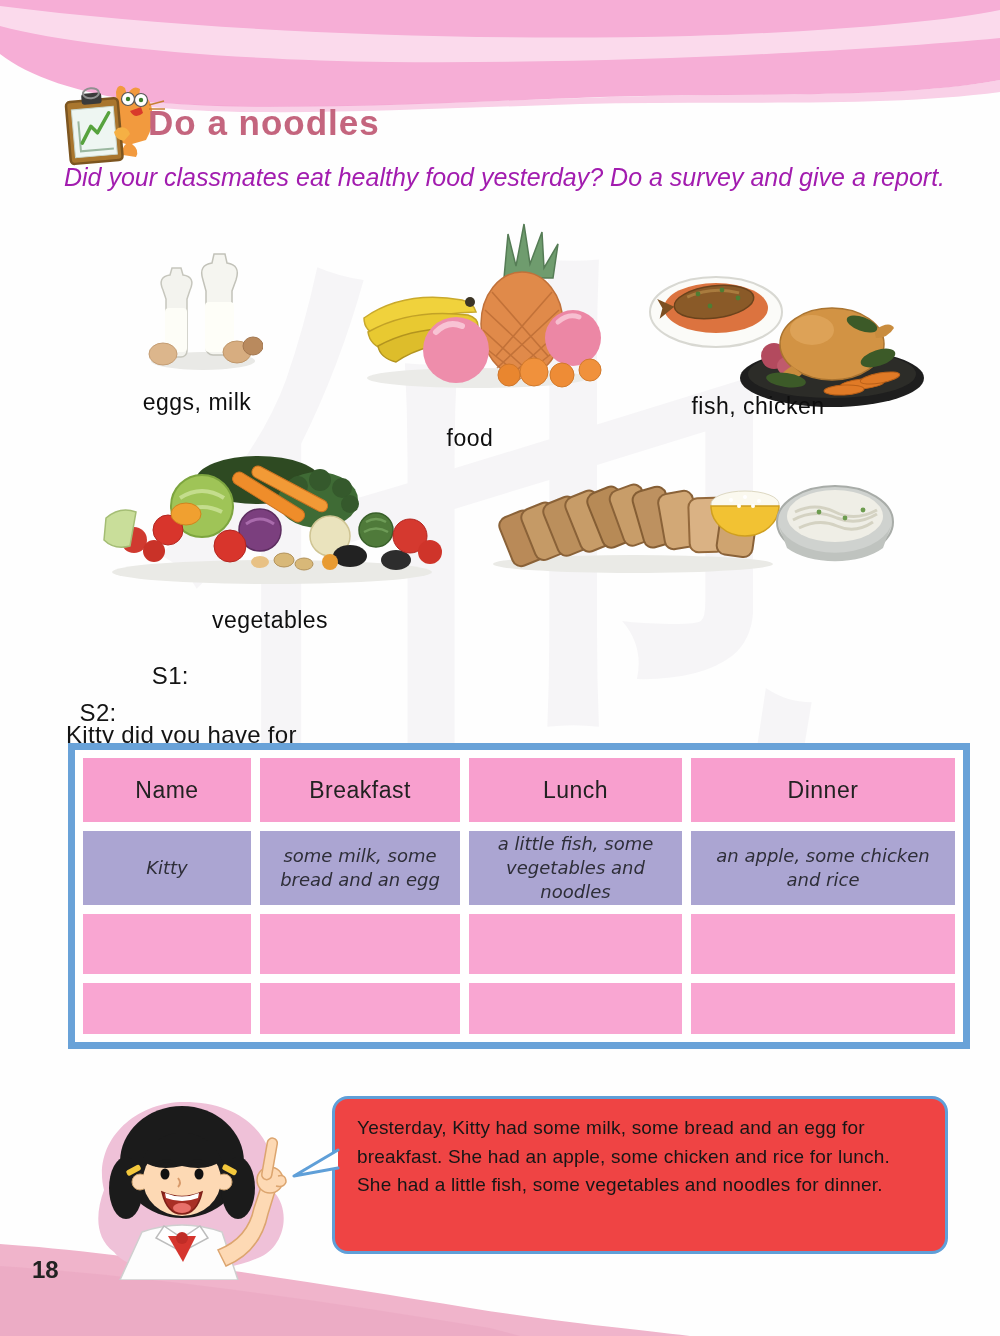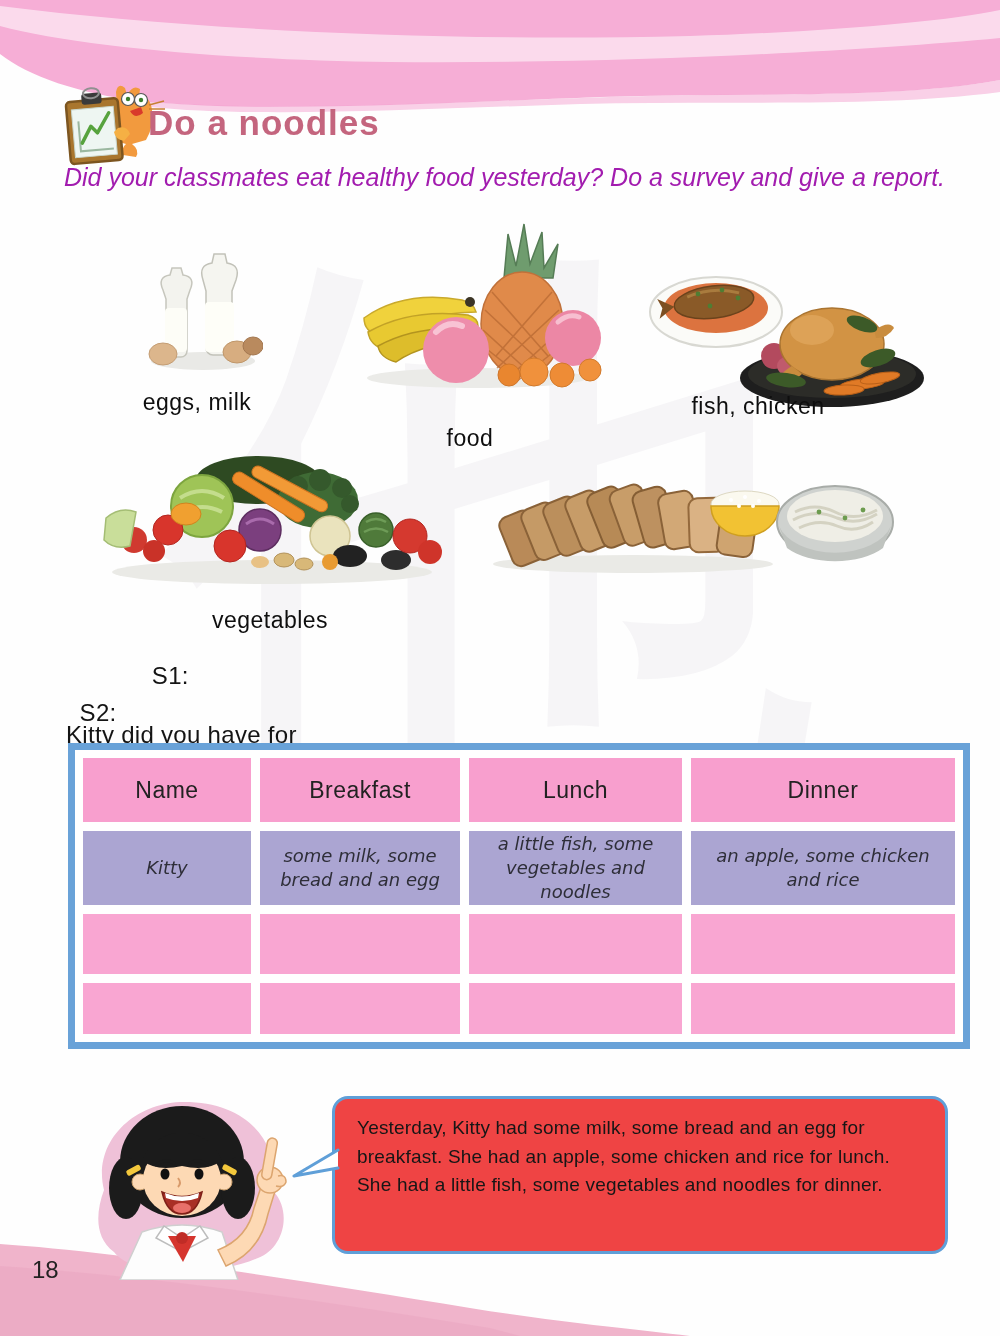--- a/index.html
+++ b/index.html
@@ -36,21 +36,21 @@
   .cell.kitty { background:#aba5d2; font-size:18px; font-style:italic; color:#2e2e38; line-height:1.35; padding:2px 8px;
     font-family:"DejaVu Sans", sans-serif; }
   .cell.empty { background:#f9a6d2; }
 
   
   .bubble { left:332px; top:1096px; width:616px; min-height:158px; background:#ef4444;
     border:3px solid #5f9fd8; border-radius:16px; padding:15px 22px 17px 22px;
     font-size:19px; line-height:1.5; color:#161616; z-index:4; letter-spacing:0.2px; }
   .bubble-tail { left:290px; top:1146px; z-index:5; }
 
-  .page-number { left:32px; top:1256px; font-size:24px; color:#222; z-index:4; }
+  .page-number { left:32px; top:1256px; font-size:24px; color:#222; z-index:4;font-weight:bold; }
   svg { display:block; }
 </style>
 </head>
 <body>
 
 <div class="page">
 
   <svg class="abs" style="left:0;top:0;z-index:1;" width="1000" height="118" viewBox="0 0 1000 118" preserveAspectRatio="none">
     <path d="M0,0 H1000 V80 C890,100 740,92 600,97 C420,104 255,113 140,101 C80,94 28,76 0,54 Z" fill="#f6aed6"></path>
     <path d="M0,6 C190,30 440,42 690,36 C820,32 945,22 1000,10 V38 C850,52 610,64 390,62 C225,60 75,46 0,26 Z" fill="#ffffff" opacity="0.55"></path>

